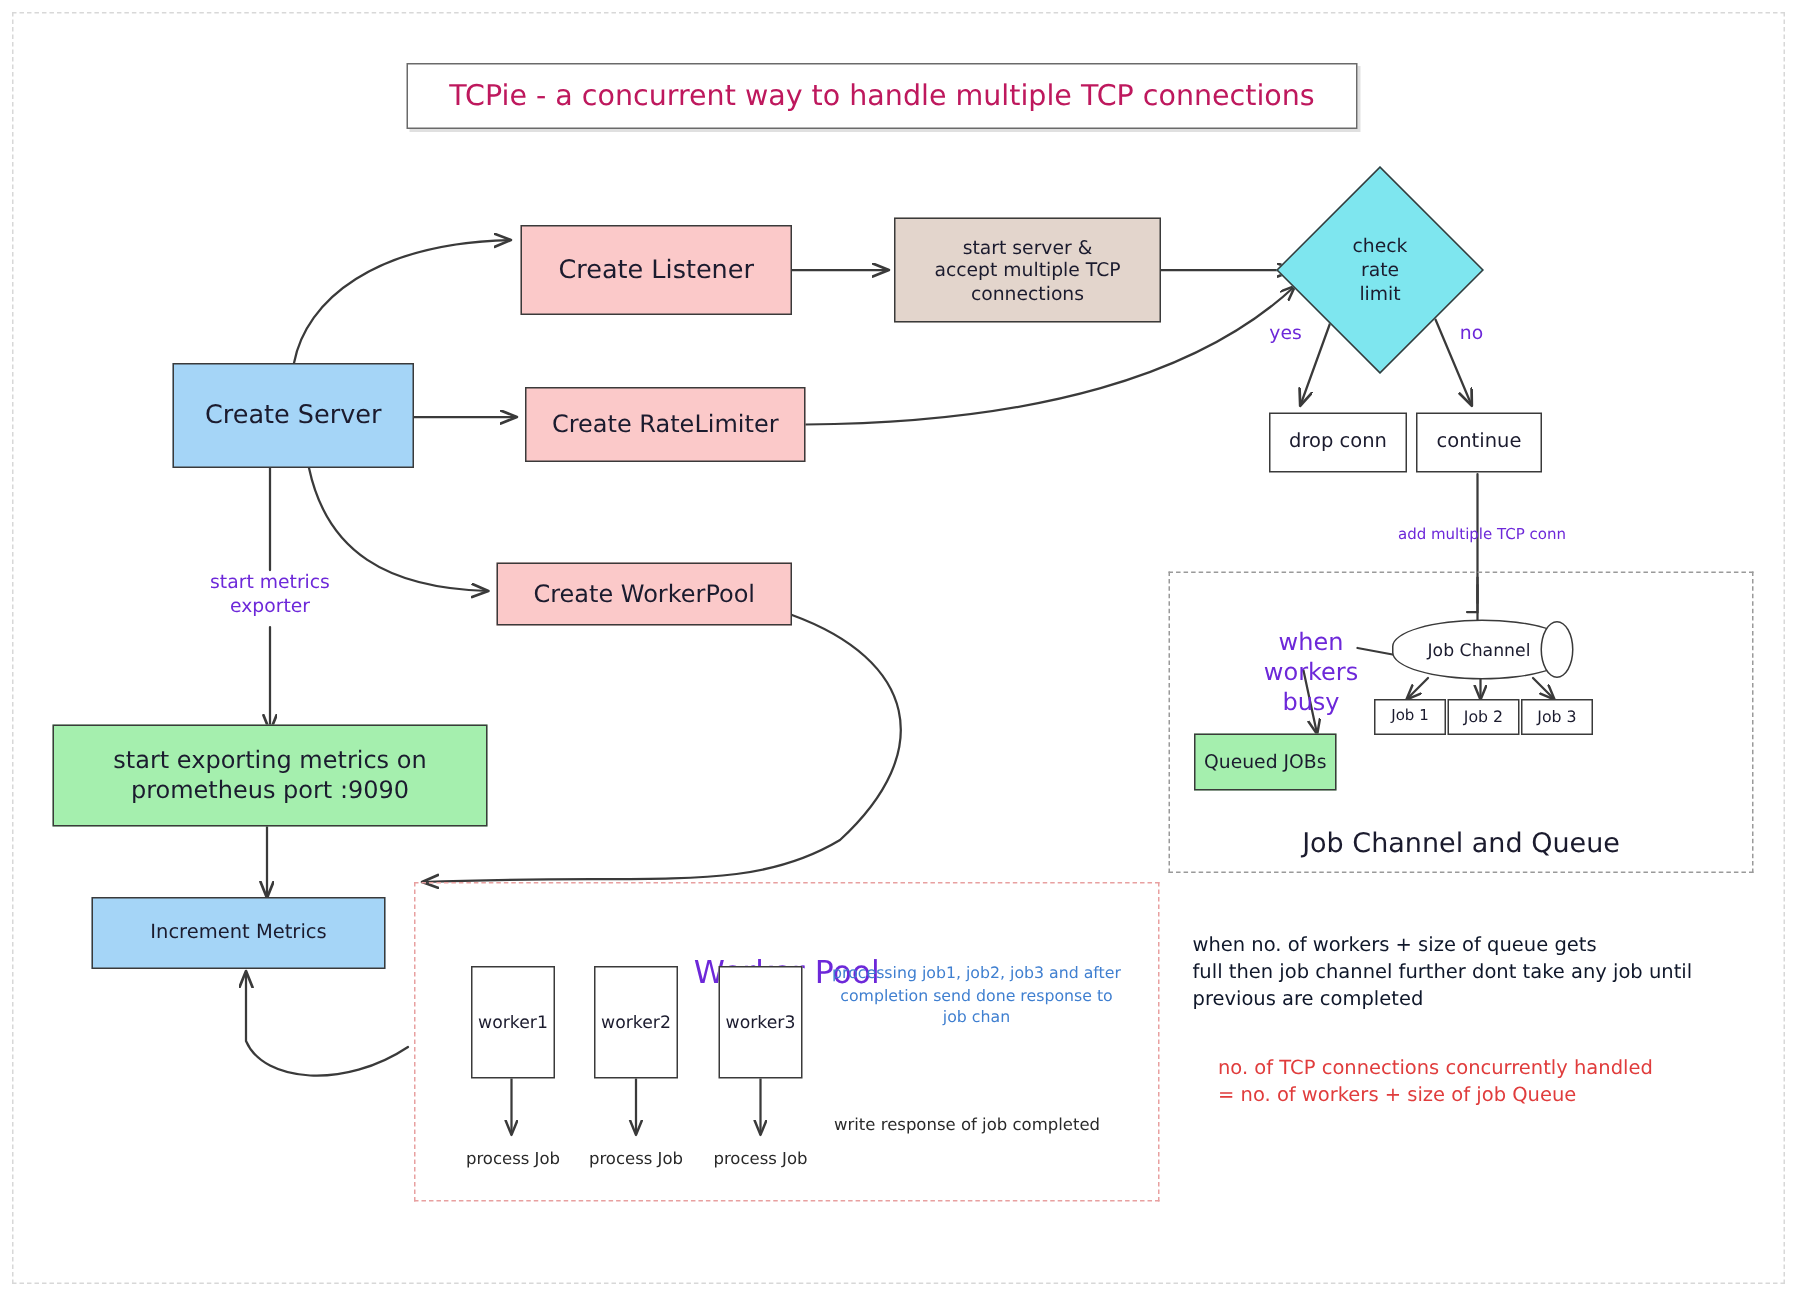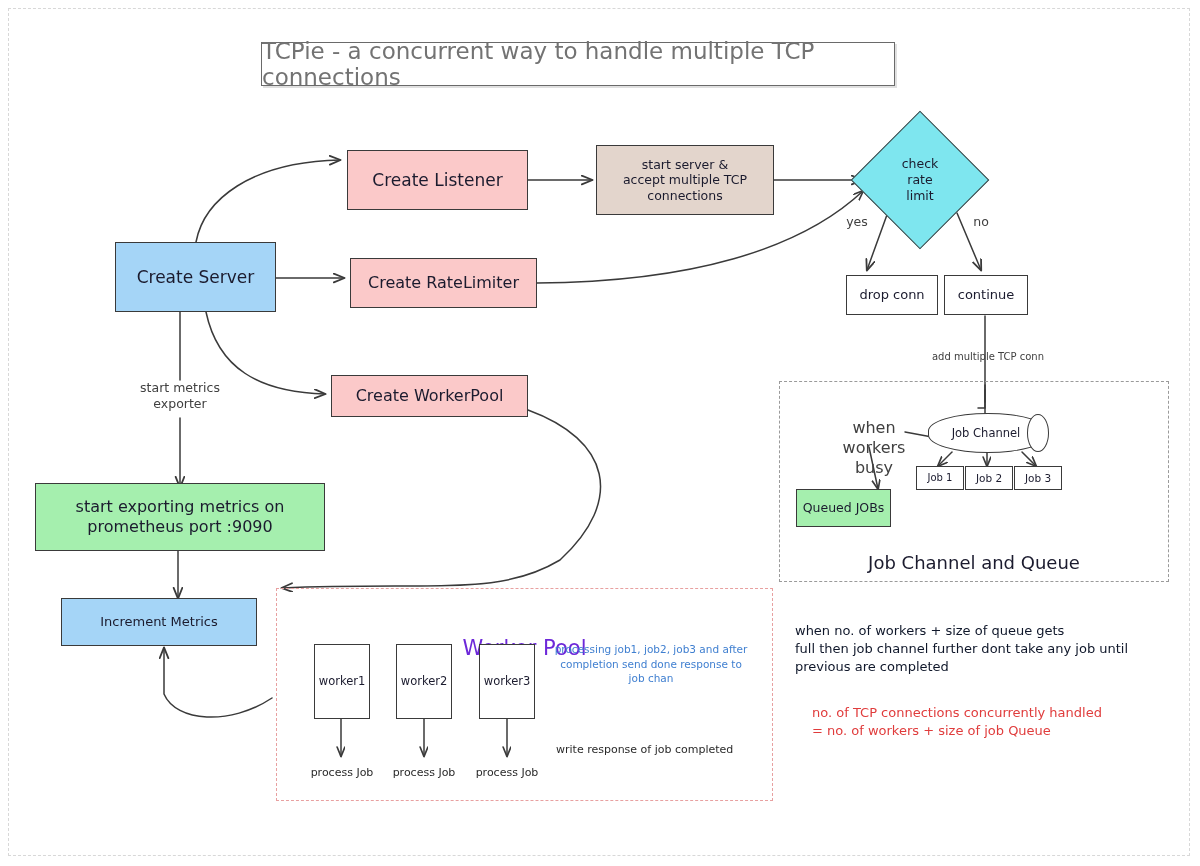--- a/index.html
+++ b/index.html
@@ -40,31 +40,31 @@
     align-items: center;
     justify-content: center;
     text-align: center;
     border: 1.6px solid #3a3a3a;
     color: #1b1b2e;
     line-height: 1.22;
     padding: 2px 4px;
   }
   .title-box {
     position: absolute;
-    left: 261px;
+    left: 271px;
     top: 42px;
     width: 634px;
     height: 44px;
     border: 1.4px solid #6a6a6a;
     box-sizing: border-box;
     display: flex;
     align-items: center;
     justify-content: center;
-    font-size: 23px;
-    color: #737373;
+    font-size: 19px;
+    color: #be185d;
     background: #fff;
     box-shadow: 2px 2px 0 rgba(0,0,0,0.12);
   }
   .pink   { background: #fbc9c9; }
   .blue   { background: #a5d5f7; }
   .green  { background: #a5efae; }
   .beige  { background: #e3d5cc; }
   .white  { background: #ffffff; }
 
   .diamond {
@@ -81,21 +81,21 @@
     align-items: center;
     justify-content: center;
     text-align: center;
     font-size: 12.5px;
     color: #1b1b2e;
     line-height: 1.3;
     pointer-events: none;
   }
   .edge-label {
     position: absolute;
-    color: #404040;
+    color: #6d28d9;
     text-align: center;
     line-height: 1.25;
     pointer-events: none;
   }
   .region {
     position: absolute;
     box-sizing: border-box;
     background: transparent;
   }
   .region-dark { border: 1.5px dashed #9a9a9a; }

